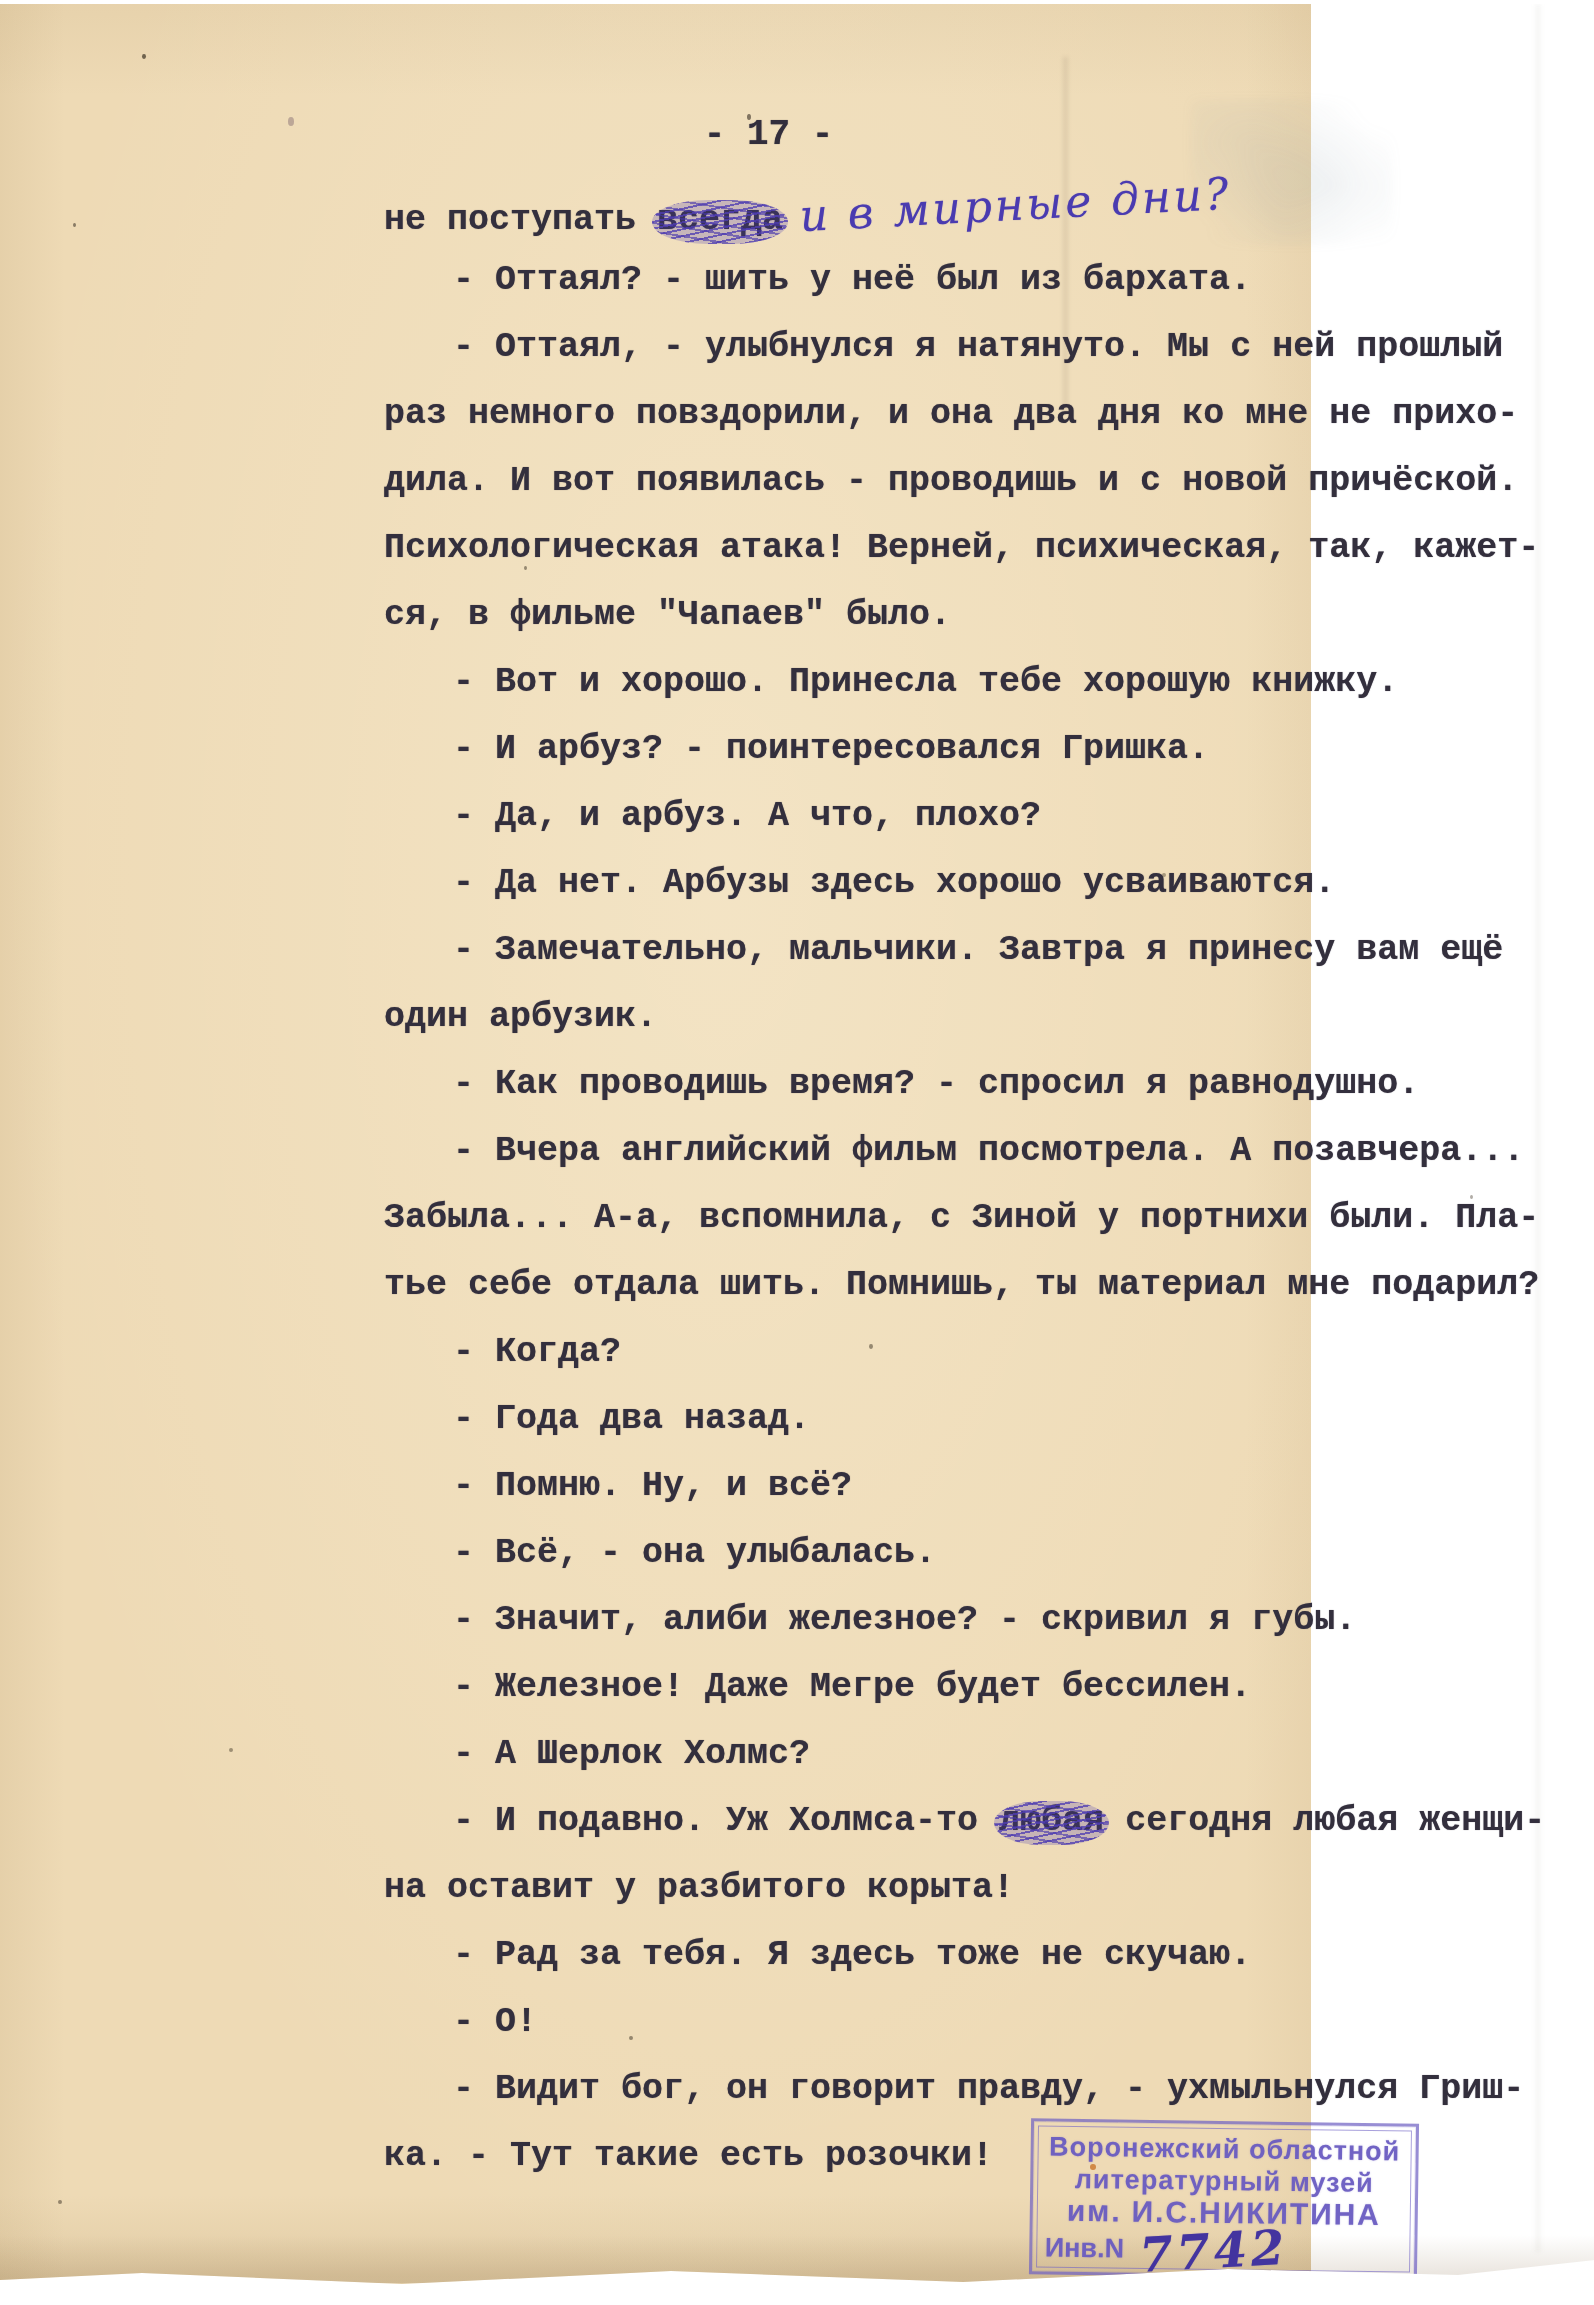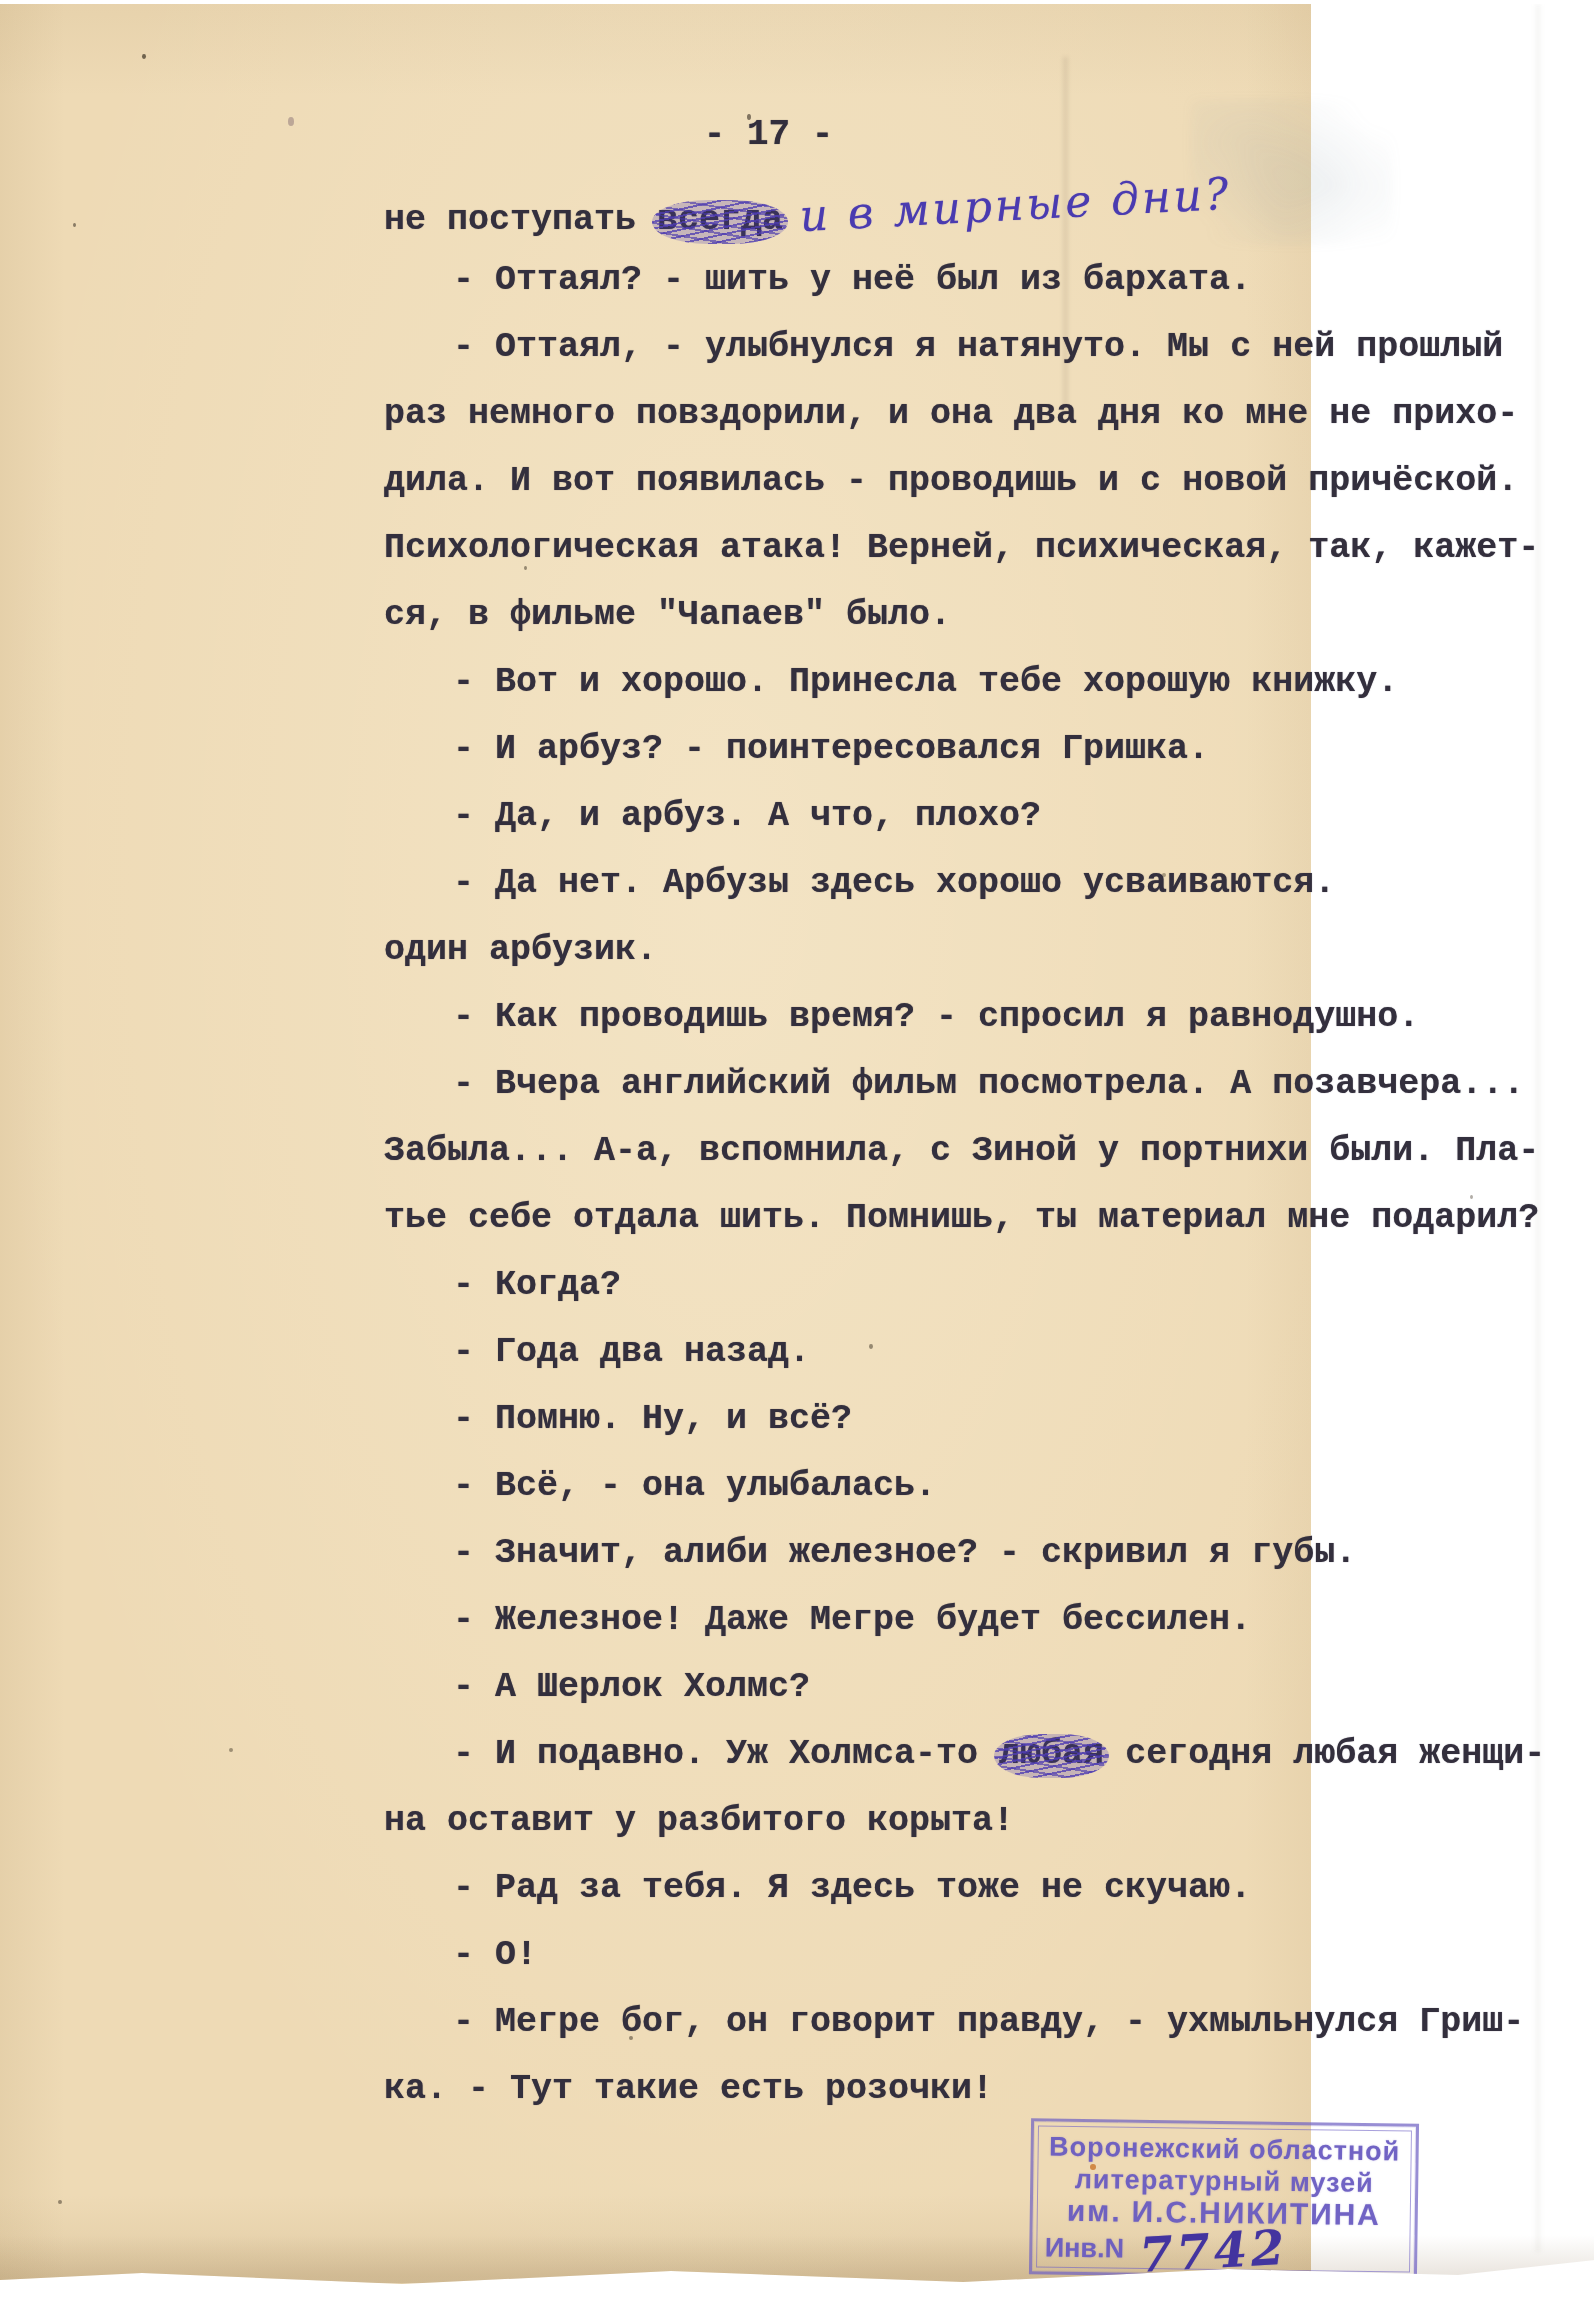--- a/index.html
+++ b/index.html
@@ -127,37 +127,38 @@
         <div class="line indent"><span>- Оттаял? - шить у неё был из бархата.</span></div>
         <div class="line indent"><span>- Оттаял, - улыбнулся я натянуто. Мы с ней прошлый</span></div>
         <div class="line"><span>раз немного повздорили, и она два дня ко мне не прихо-</span></div>
         <div class="line"><span>дила. И вот появилась - проводишь и с новой причёской.</span></div>
         <div class="line"><span>Психологическая атака! Верней, психическая, так, кажет-</span></div>
         <div class="line"><span>ся, в фильме "Чапаев" было.</span></div>
         <div class="line indent"><span>- Вот и хорошо. Принесла тебе хорошую книжку.</span></div>
         <div class="line indent"><span>- И арбуз? - поинтересовался Гришка.</span></div>
         <div class="line indent"><span>- Да, и арбуз. А что, плохо?</span></div>
         <div class="line indent"><span>- Да нет. Арбузы здесь хорошо усваиваются.</span></div>
+        <div class="line indent"><span>- Замечательно, мальчики. Завтра я принесу вам ещё</span></div>
         <div class="line"><span>один арбузик.</span></div>
         <div class="line indent"><span>- Как проводишь время? - спросил я равнодушно.</span></div>
         <div class="line indent"><span>- Вчера английский фильм посмотрела. А позавчера...</span></div>
         <div class="line"><span>Забыла... А-а, вспомнила, с Зиной у портнихи были. Пла-</span></div>
         <div class="line"><span>тье себе отдала шить. Помнишь, ты материал мне подарил?</span></div>
         <div class="line indent"><span>- Когда?</span></div>
         <div class="line indent"><span>- Года два назад.</span></div>
         <div class="line indent"><span>- Помню. Ну, и всё?</span></div>
         <div class="line indent"><span>- Всё, - она улыбалась.</span></div>
         <div class="line indent"><span>- Значит, алиби железное? - скривил я губы.</span></div>
         <div class="line indent"><span>- Железное! Даже Мегре будет бессилен.</span></div>
         <div class="line indent"><span>- А Шерлок Холмс?</span></div>
         <div class="line indent"><span>- И подавно. Уж Холмса-то </span><span class="struck">любая</span><span> сегодня любая женщи-</span></div>
         <div class="line"><span>на оставит у разбитого корыта!</span></div>
         <div class="line indent"><span>- Рад за тебя. Я здесь тоже не скучаю.</span></div>
         <div class="line indent"><span>- О!</span></div>
-        <div class="line indent"><span>- Мегре бог, он говорит правду, - ухмыльнулся Гриш-</span></div>
+        <div class="line indent"><span>- Видит бог, он говорит правду, - ухмыльнулся Гриш-</span></div>
         <div class="line"><span>ка. - Тут такие есть розочки!</span></div>
       </div>
 
     <div id="stamp">
       <div id="stamp-inner">
         <div class="stamp-line">Воронежский областной</div>
         <div class="stamp-line">литературный музей</div>
         <div class="stamp-line stamp-line-name">им. И.С.НИКИТИНА</div>
         <div id="stamp-bottom">
           <span id="stamp-inv-label">Инв.N</span>

